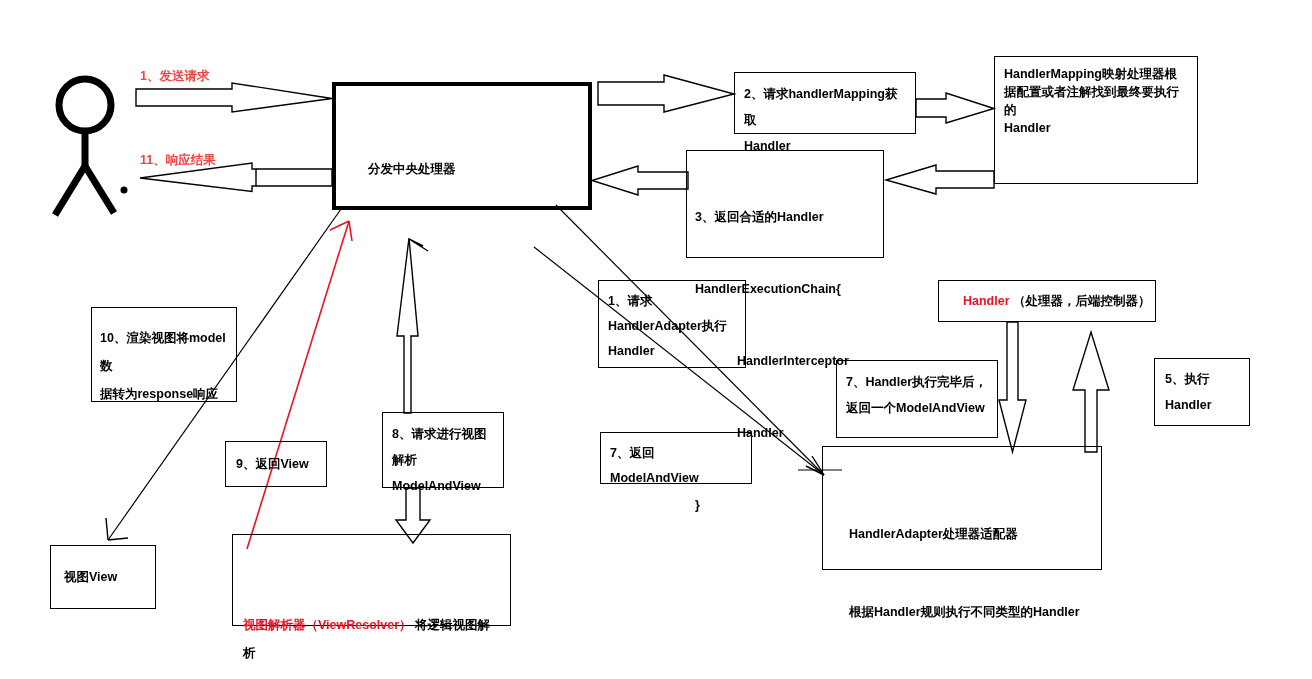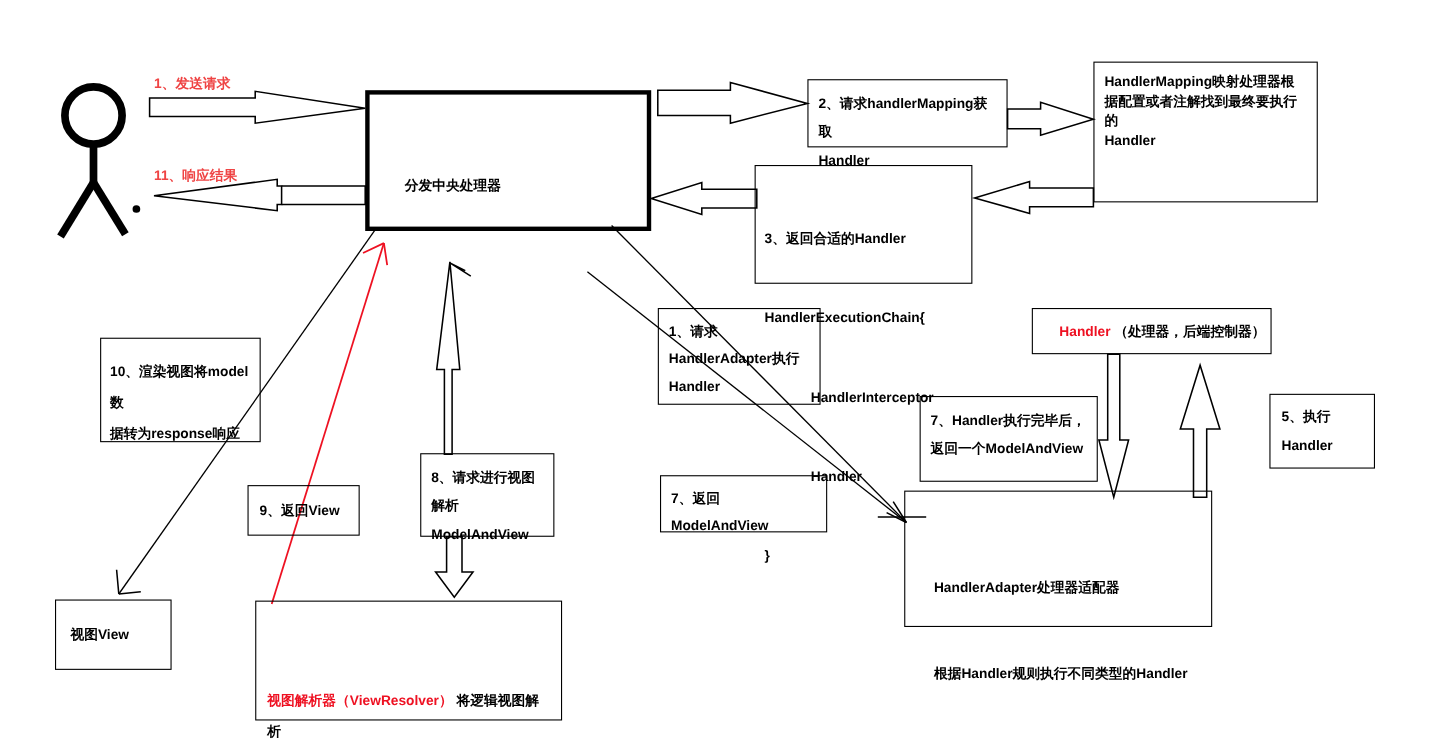--- a/index.html
+++ b/index.html
@@ -181,18 +181,18 @@
   <div class="box" style="left:382px; top:412px; width:122px; height:76px; line-height:26px;">8、请求进行视图解析
 ModelAndView</div>
 
   <div class="box center" style="left:225px; top:441px; width:102px; height:46px; padding:0 0 0 10px;">9、返回View</div>
 
   <div class="box" style="left:91px; top:307px; width:146px; height:95px; padding:16px 0 0 8px; line-height:28px;">10、渲染视图将model数
 据转为response响应</div>
 
   <div class="box center" style="left:50px; top:545px; width:106px; height:64px; padding:0 0 0 13px;">视图View</div>
 
-  <div class="box" style="left:232px; top:546px; width:279px; height:109px; padding:20px 16px 0 10px; line-height:28px;">
+  <div class="box" style="left:232px; top:534px; width:279px; height:92px; padding:20px 16px 0 10px; line-height:28px;">
     <div><span class="red">视图解析器（ViewResolver）</span><span> 将逻辑视图解析</span></div>
     
   </div>
 
 </div>
 
 </body></html>

